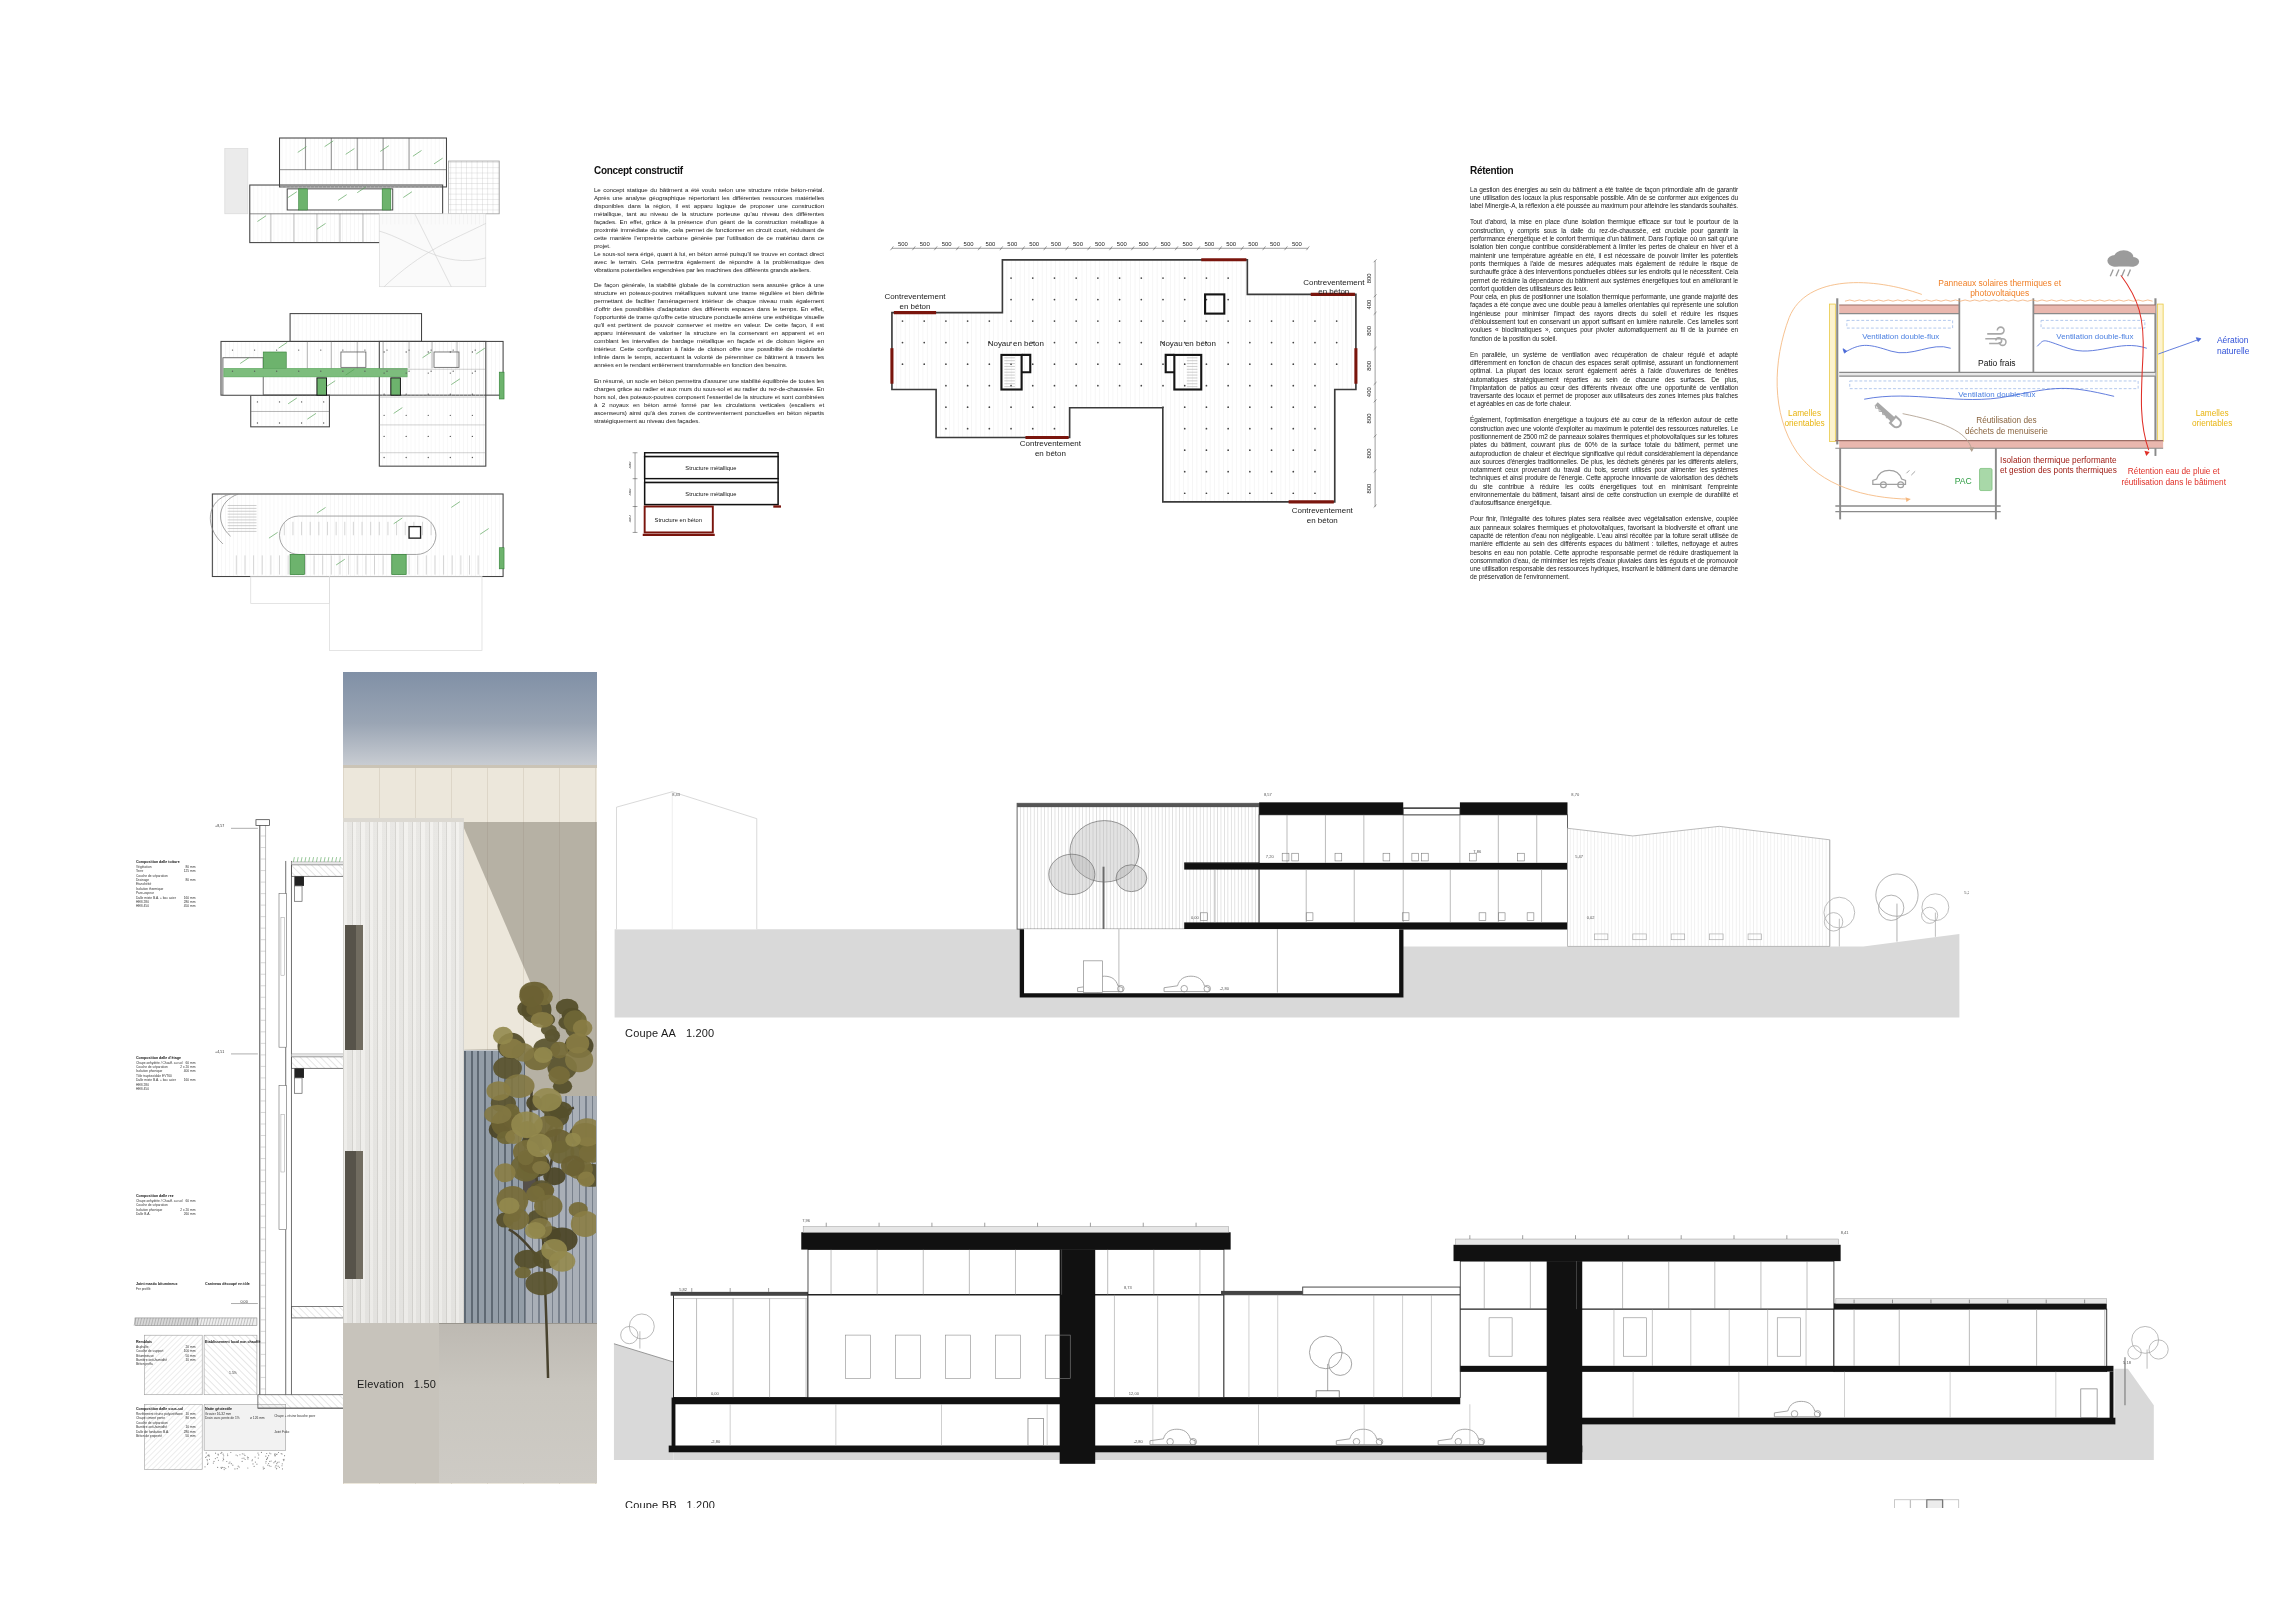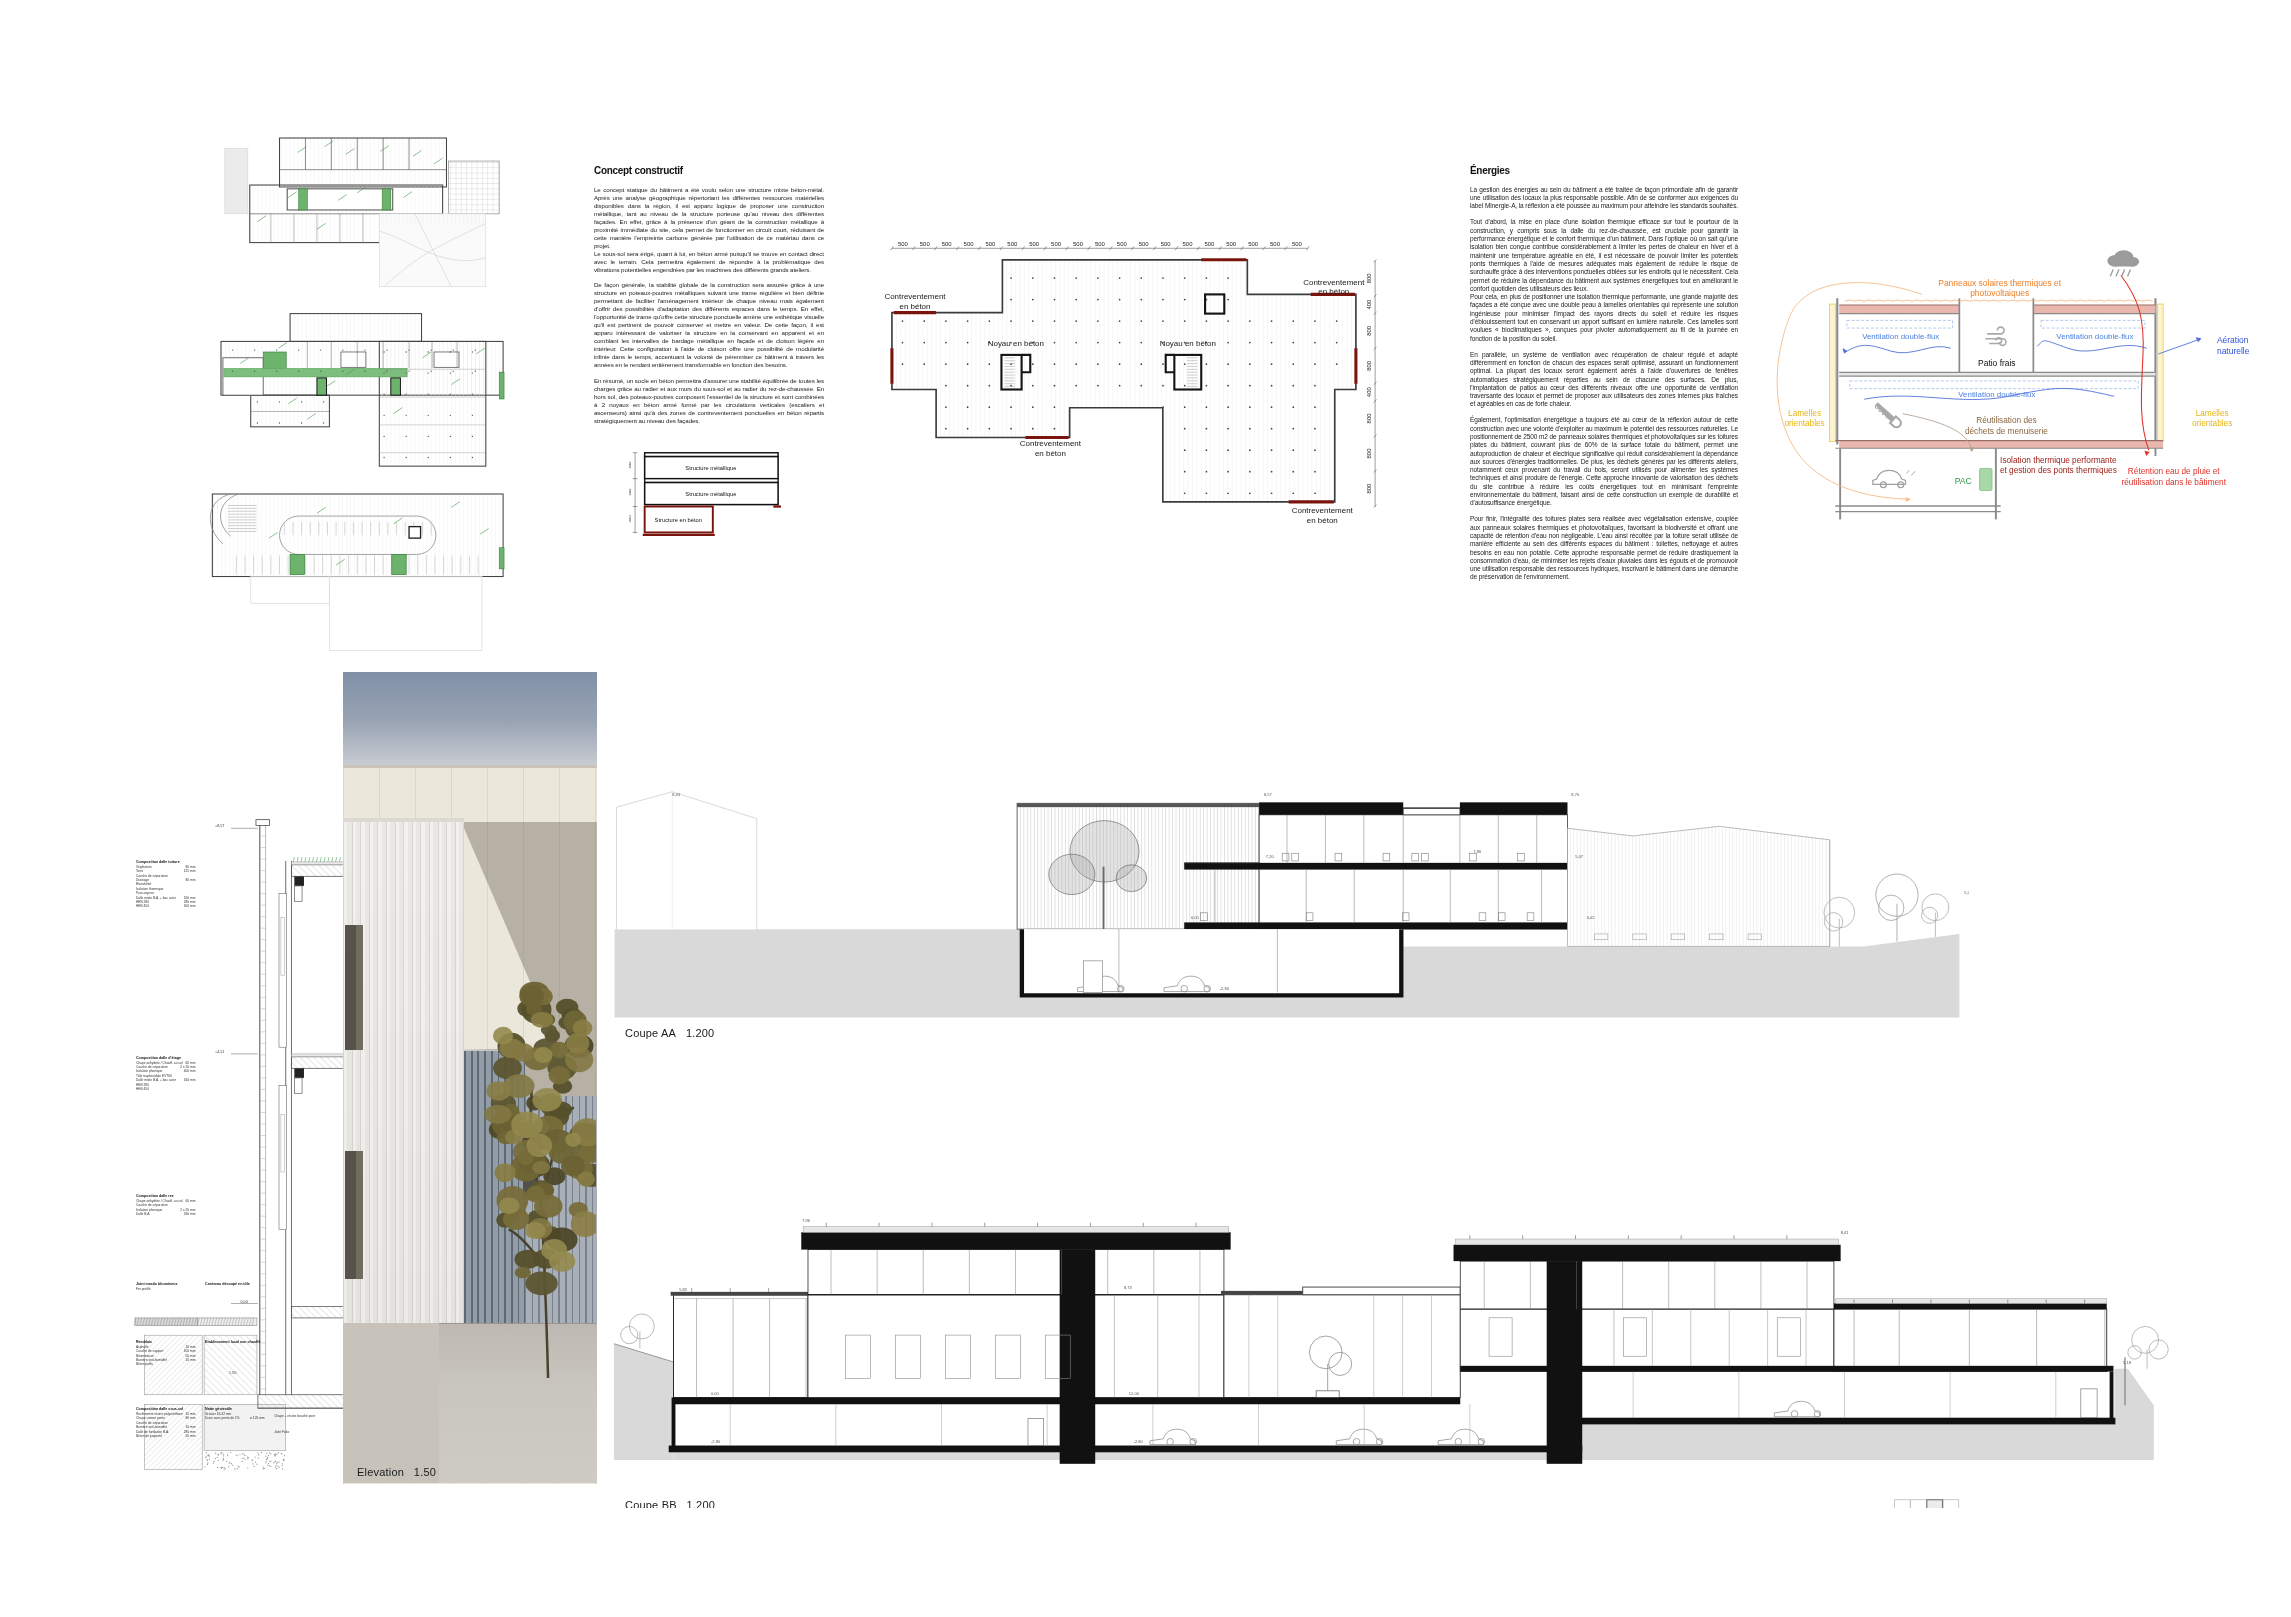--- a/index.html
+++ b/index.html
@@ -16,30 +16,30 @@
 <div id="board">
 
 <div class="tcol" style="left:594px;top:167px;width:230px;font-size:6.2px;line-height:8px">
 <h2>Concept constructif</h2>
 <p>Le concept statique du bâtiment a été voulu selon une structure mixte béton-métal. Après une analyse géographique répertoriant les différentes ressources matérielles disponibles dans la région, il est apparu logique de proposer une construction métallique, tant au niveau de la structure porteuse qu'au niveau des différentes façades. En effet, grâce à la présence d'un géant de la construction métallique à proximité immédiate du site, cela permet de fonctionner en circuit court, réduisant de cette manière l'empreinte carbone générée par l'utilisation de ce matériau dans ce projet.<br>Le sous-sol sera érigé, quant à lui, en béton armé puisqu'il se trouve en contact direct avec le terrain. Cela permettra également de répondre à la problématique des vibrations potentielles engendrées par les machines des différents grands ateliers.</p>
 <p>De façon générale, la stabilité globale de la construction sera assurée grâce à une structure en poteaux-poutres métalliques suivant une trame régulière et bien définie permettant de faciliter l'aménagement intérieur de chaque niveau mais également d'offrir des possibilités d'adaptation des différents espaces dans le temps. En effet, l'opportunité de trame qu'offre cette structure ponctuelle amène une esthétique visuelle qu'il est pertinent de pouvoir conserver et mettre en valeur. De cette façon, il est apparu intéressant de valoriser la structure en la conservant en apparent et en comblant les intervalles de bardage métallique en façade et de cloison légère en intérieur. Cette configuration à l'aide de cloison offre une possibilité de modularité infinie dans le temps, accentuant la volonté de pérenniser ce bâtiment à travers les années en le rendant entièrement transformable en fonction des besoins.</p>
 <p>En résumé, un socle en béton permettra d'assurer une stabilité équilibrée de toutes les charges grâce au radier et aux murs du sous-sol et au radier du rez-de-chaussée. En hors sol, des poteaux-poutres composent l'essentiel de la structure et sont combinées à 2 noyaux en béton armé formé par les circulations verticales (escaliers et ascenseurs) ainsi qu'à des zones de contreventement ponctuelles en béton répartis stratégiquement au niveau des façades.</p>
 </div>
 
 <div class="tcol" style="left:1470px;top:167px;width:268px;font-size:6.5px;line-height:8.3px">
-<h2>Énergies</h2>
+<h2>Rétention</h2>
 <p>La gestion des énergies au sein du bâtiment a été traitée de façon primordiale afin de garantir une utilisation des locaux la plus responsable possible. Afin de se conformer aux exigences du label Minergie-A, la réflexion a été poussée au maximum pour atteindre les standards souhaités.</p>
 <p>Tout d'abord, la mise en place d'une isolation thermique efficace sur tout le pourtour de la construction, y compris sous la dalle du rez-de-chaussée, est cruciale pour garantir la performance énergétique et le confort thermique d'un bâtiment. Dans l'optique où on sait qu'une isolation bien conçue contribue considérablement à limiter les pertes de chaleur en hiver et à maintenir une température agréable en été, il est nécessaire de pouvoir limiter les potentiels ponts thermiques à l'aide de mesures adéquates mais également de réduire le risque de surchauffe grâce à des interventions ponctuelles ciblées sur les endroits qui le nécessitent. Cela permet de réduire la dépendance du bâtiment aux systèmes énergétiques tout en améliorant le confort quotidien des utilisateurs des lieux.<br>Pour cela, en plus de positionner une isolation thermique performante, une grande majorité des façades a été conçue avec une double peau à lamelles orientables qui représente une solution ingénieuse pour minimiser l'impact des rayons directs du soleil et réduire les risques d'éblouissement tout en conservant un apport suffisant en lumière naturelle. Ces lamelles sont voulues « bioclimatiques », conçues pour pivoter automatiquement au fil de la journée en fonction de la position du soleil.</p>
 <p>En parallèle, un système de ventilation avec récupération de chaleur régulé et adapté différemment en fonction de chacun des espaces serait optimisé, assurant un fonctionnement optimal. La plupart des locaux seront également aérés à l'aide d'ouvertures de fenêtres automatiques stratégiquement réparties au sein de chacune des surfaces. De plus, l'implantation de patios au cœur des différents niveaux offre une opportunité de ventilation traversante des locaux et permet de proposer aux utilisateurs des zones internes plus fraîches et agréables en cas de forte chaleur.</p>
 <p>Également, l'optimisation énergétique a toujours été au cœur de la réflexion autour de cette construction avec une volonté d'exploiter au maximum le potentiel des ressources naturelles. Le positionnement de 2500 m2 de panneaux solaires thermiques et photovoltaïques sur les toitures plates du bâtiment, couvrant plus de 60% de la surface totale du bâtiment, permet une autoproduction de chaleur et électrique significative qui réduit considérablement la dépendance aux sources d'énergies traditionnelles. De plus, les déchets générés par les différents ateliers, notamment ceux provenant du travail du bois, seront utilisés pour alimenter les systèmes techniques et ainsi produire de l'énergie. Cette approche innovante de valorisation des déchets du site contribue à réduire les coûts énergétiques tout en minimisant l'empreinte environnementale du bâtiment, faisant ainsi de cette construction un exemple de durabilité et d'autosuffisance énergétique.</p>
 <p>Pour finir, l'intégralité des toitures plates sera réalisée avec végétalisation extensive, couplée aux panneaux solaires thermiques et photovoltaïques, favorisant la biodiversité et offrant une capacité de rétention d'eau non négligeable. L'eau ainsi récoltée par la toiture serait utilisée de manière efficiente au sein des différents espaces du bâtiment : toilettes, nettoyage et autres besoins en eau non potable. Cette approche responsable permet de réduire drastiquement la consommation d'eau, de minimiser les rejets d'eaux pluviales dans les égouts et de promouvoir une utilisation responsable des ressources hydriques, inscrivant le bâtiment dans une démarche de préservation de l'environnement.</p>
 </div>
 
 <div class="lbl" style="left:140px;top:1508px">Travée&nbsp;&nbsp;&nbsp;1.50</div>
-<div class="lbl" style="left:357px;top:1466px">Elevation&nbsp;&nbsp;&nbsp;1.50</div>
+<div class="lbl" style="left:357px;top:1378px">Elevation&nbsp;&nbsp;&nbsp;1.50</div>
 <div class="lbl" style="left:625px;top:1027px">Coupe AA&nbsp;&nbsp;&nbsp;1.200</div>
 <div class="lbl" style="left:625px;top:1499px">Coupe BB&nbsp;&nbsp;&nbsp;1.200</div>
 
 <svg class="abs" style="left:1894px;top:1499px" width="67" height="35" viewBox="0 0 70 36">
   <g fill="none" stroke="#b9b9b9" stroke-width="0.8">
     <rect x="0.5" y="0.5" width="16.4" height="16.4"></rect>
         <rect x="17.4" y="0.5" width="16.4" height="16.4"></rect>
         <rect x="51.2" y="0.5" width="16.4" height="16.4"></rect>
     <rect x="0.5" y="17.4" width="16.4" height="16.4"></rect>
         <rect x="17.4" y="17.4" width="16.4" height="16.4"></rect>

